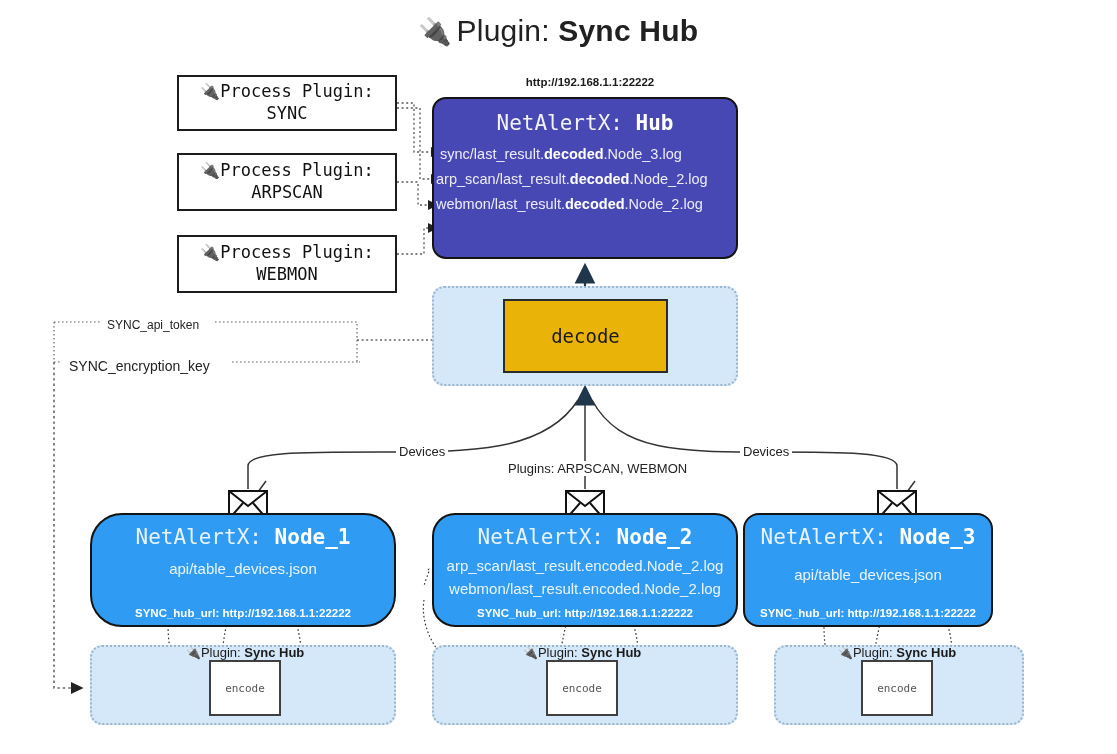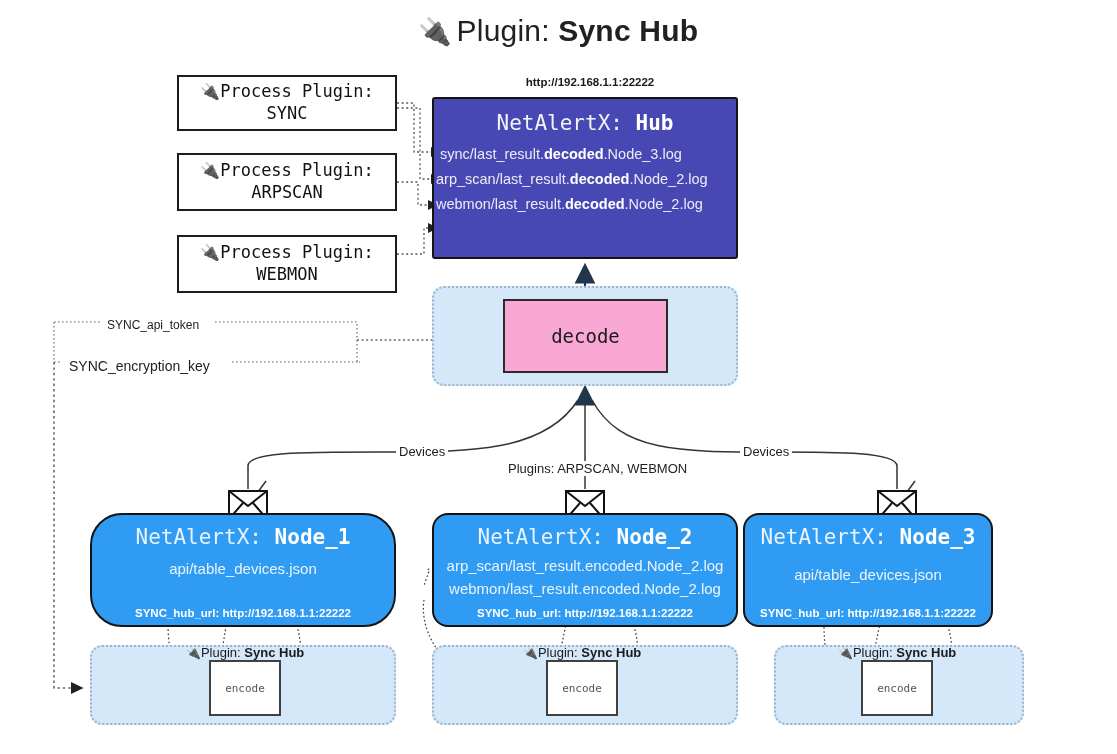--- a/index.html
+++ b/index.html
@@ -44,21 +44,21 @@
   .pbox .l2 { display:block; }
   .pbox .plug { font-family:"DejaVu Sans",sans-serif; font-size:16px; }
 
   
   #hub-url {
     position:absolute; left:430px; top:76px; width:320px;
     text-align:center; font-size:11.5px; font-weight:bold; color:#1b1b1b;
   }
   #hub {
     position:absolute; left:432px; top:97px; width:306px; height:162px;
-    background:#4848b4; border:2px solid #141414; border-radius:3px;
+    background:#4848b4; border:2px solid #141414; border-radius:14px;
     color:#ffffff;
   }
   #hub .hubtitle {
     text-align:center; margin-top:12px;
     font-family:"DejaVu Sans Mono","Liberation Mono",monospace;
     font-size:21px; color:#f2f2f7;
   }
   #hub .hubtitle b { color:#ffffff; }
   #hub .loglist { margin-top:7px; }
   #hub .logline {
@@ -75,34 +75,34 @@
     border:2px dotted #9bb6cc;
     border-radius:12px;
   }
   #panel-decode { left:432px; top:286px; width:306px; height:100px; }
   #panel-e1 { left:90px; top:645px; width:306px; height:80px; }
   #panel-e2 { left:432px; top:645px; width:306px; height:80px; }
   #panel-e3 { left:774px; top:645px; width:250px; height:80px; }
 
   #decode {
     position:absolute; left:503px; top:299px; width:165px; height:74px;
-    background:#f9a8d4; border:2px solid #2b2b2b;
+    background:#eab308; border:2px solid #2b2b2b;
     display:flex; align-items:center; justify-content:center;
     font-family:"DejaVu Sans Mono","Liberation Mono",monospace;
     font-size:19px; color:#1a1a1a;
   }
 
   
   .node {
     position:absolute; height:114px;
     background:#2f9bf2; border:2px solid #141414; border-radius:16px;
     color:#fff; overflow:hidden;
   }
   #node1 { left:90px; top:513px; width:306px;border-radius:32px; }
-  #node2 { left:432px; top:513px; width:306px; }
+  #node2 { left:432px; top:513px; width:306px;border-radius:23px; }
   #node3 { left:743px; top:513px; width:250px; }
   .node .ntitle {
     text-align:center; margin-top:10px;
     font-family:"DejaVu Sans Mono","Liberation Mono",monospace;
     font-size:21px; color:#e8f3ff;
   }
   .node .ntitle b { color:#ffffff; }
   .node .nline {
     text-align:center; font-size:15px; color:#eaf4ff;
     line-height:1.55; white-space:nowrap;

